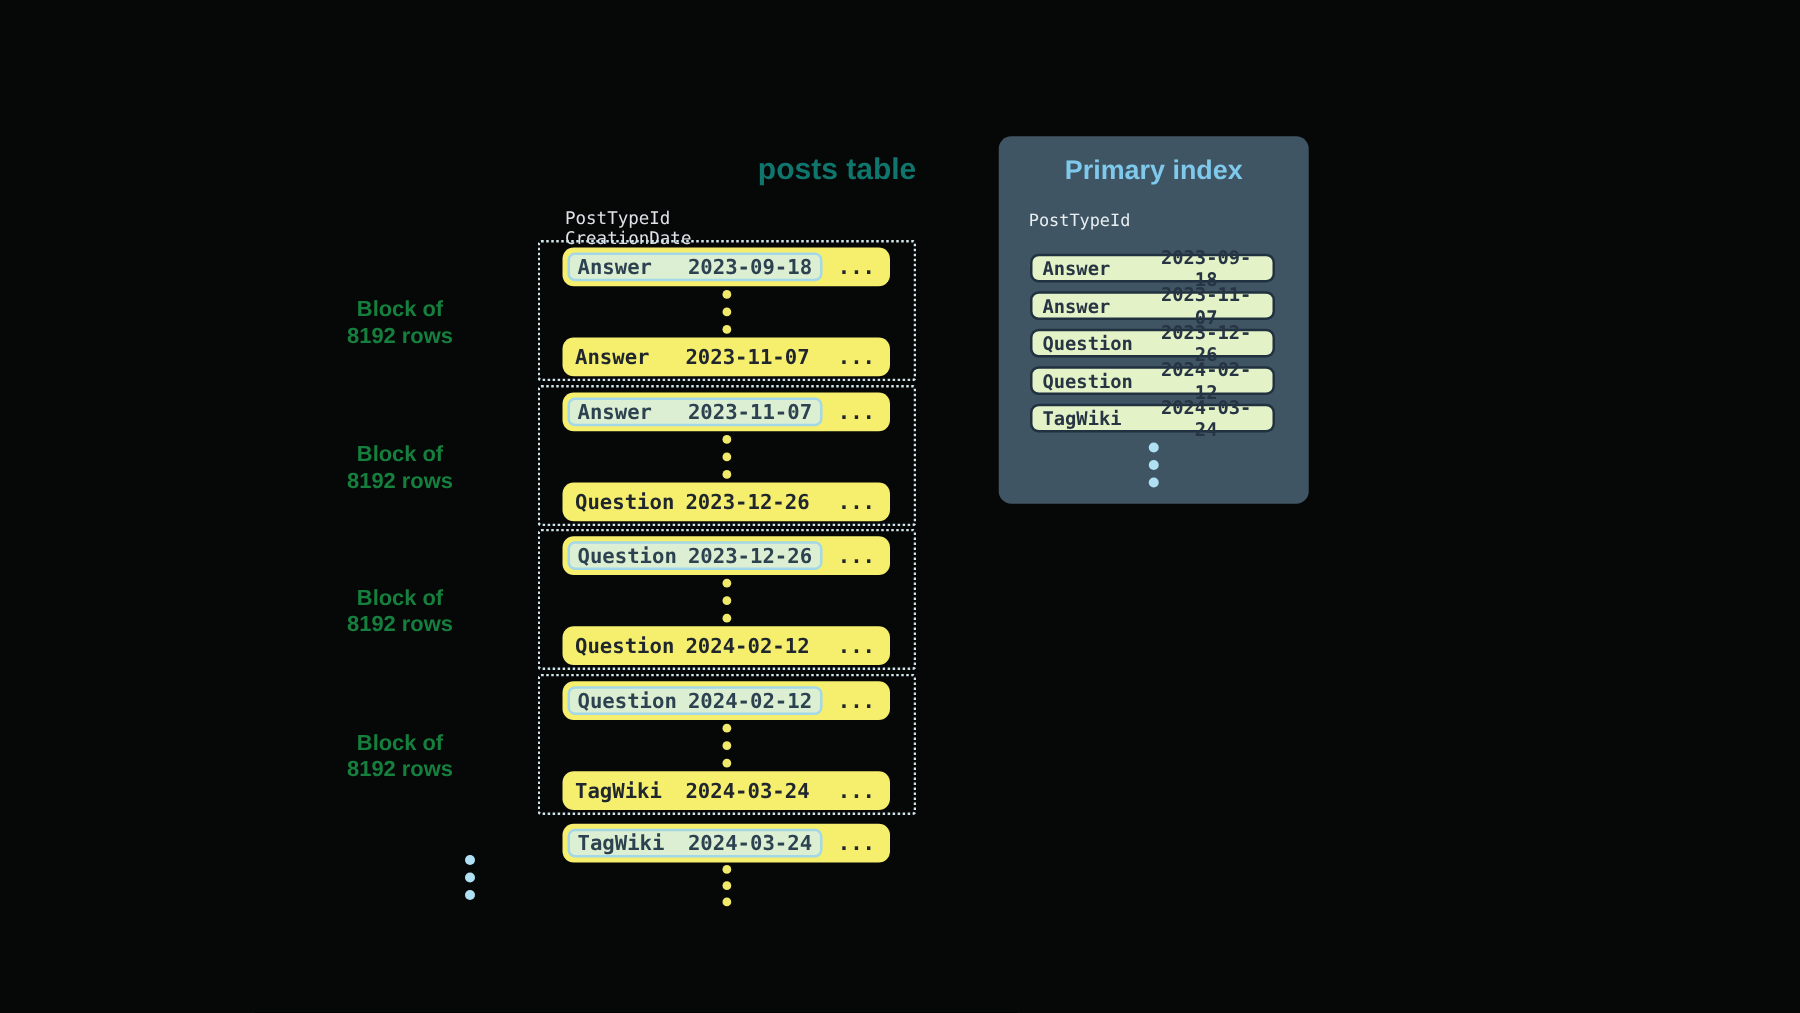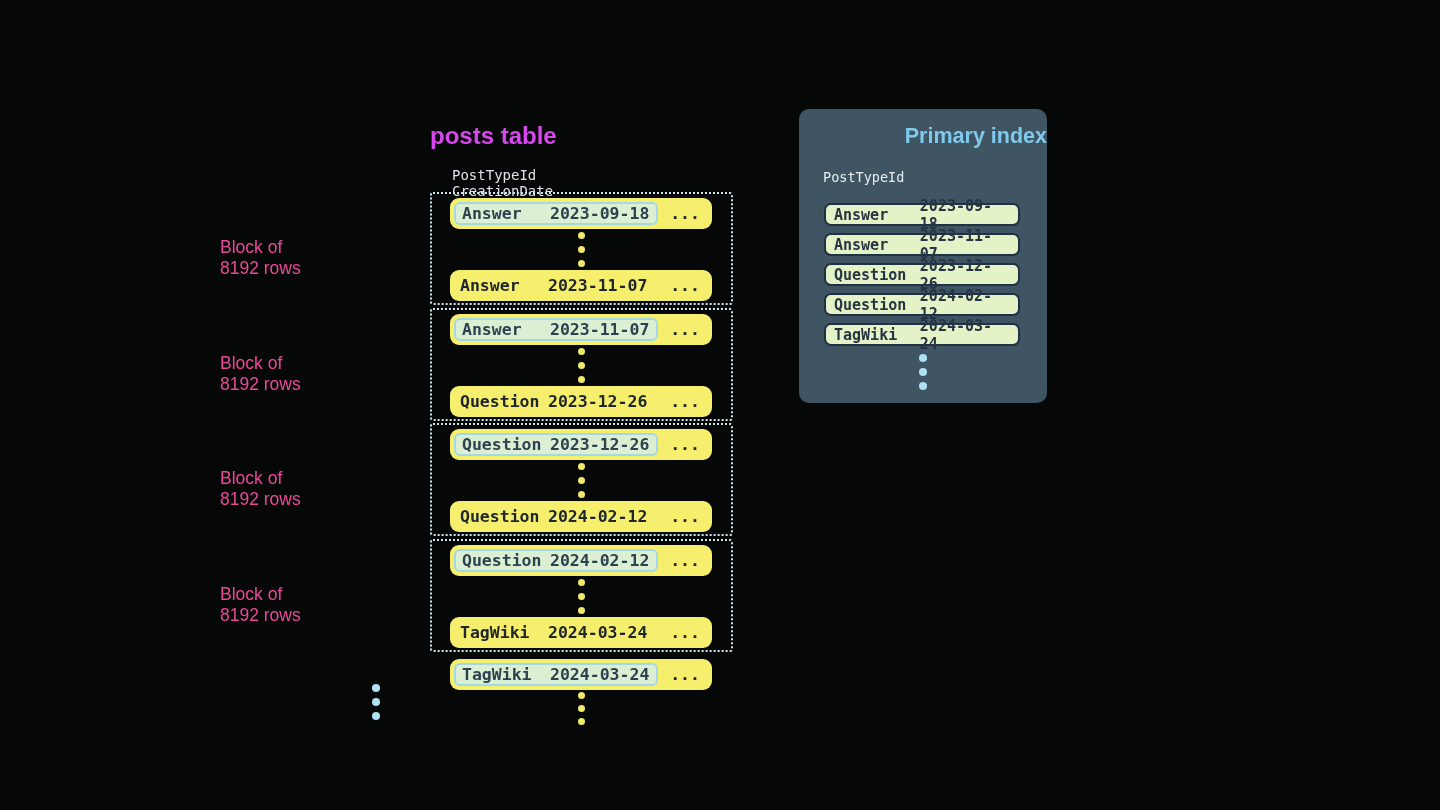--- a/index.html
+++ b/index.html
@@ -6,73 +6,73 @@
   .canvas {
     position:relative; width:1440px; height:810px; overflow:hidden;
     background:#060707;
     font-family:"Liberation Sans", sans-serif;
   }
   .mono { font-family:"DejaVu Sans Mono","Liberation Mono",monospace;flex-direction:column; }
 
   
   .pt-title {
     position:absolute; left:430px; top:122px; width:303px;
-    text-align:left; color:#d946ef; font-size:24px; font-weight:600;
+    text-align:right; color:#0f766e; font-size:24px; font-weight:600;
   }
   .pt-header {
     position:absolute; left:452px; top:167px; display:flex;
     color:#dde3e8; font-size:14px;
   }
   .pt-header .c0 { width:96px; }
   .pt-header .c1 { width:130px; }
 
   .block {
     position:absolute; left:430px; width:303px; height:113px;
     border:2px dotted #cfe4eb; border-radius:3px; box-sizing:border-box;
   }
   .b1{top:192px} .b2{top:308px} .b3{top:423px} .b4{top:539px}
 
   .block-label {
-    position:absolute; left:220px; width:200px; text-align:left;
-    color:#ec4899; font-size:17.5px; line-height:21px; font-weight:400;
+    position:absolute; left:220px; width:200px; text-align:center;
+    color:#15803d; font-size:17.5px; line-height:21px; font-weight:700;
   }
   .bl1{top:237px} .bl2{top:353px} .bl3{top:468px} .bl4{top:584px}
 
   .yrow {
     position:absolute; left:18px; width:262px; height:31px;
     background:#f6ef6e; border-radius:9px; box-sizing:border-box;
     display:flex; align-items:center;
     color:#20262e; font-size:16.5px; font-weight:bold;
   }
   .yrow.first{top:4px} .yrow.last{top:76px}
   .yrow.standalone{ position:absolute; left:450px; top:659px; }
   .yrow .cells { display:flex; align-items:center; padding-left:10px; }
   .yrow.hl .cells {
     margin-left:4px; padding:0 6px; height:23px; box-sizing:border-box;
     background:#ddefd3; border:2px solid #a2d8e8; border-radius:6px;
     color:#2d4251;
   }
-  .ctype{ width:88px; } .cdate{ width:100px; }
+  .ctype{ width:88px; } .cdate{ width:100px;text-align:center; }
   .cmore{ margin-left:auto; padding-right:12px; color:#20262e; }
 
   .vdots { position:absolute; display:flex; flex-direction:column; align-items:center; }
   .block .vdots { left:18px; width:262px; top:38px; gap:7px; }
   .dot { border-radius:50%; }
   .dot.yellow{ width:7px; height:7px; background:#f0e96a; }
   .dot.blue  { width:8px; height:8px; background:#b0e0f4; }
   .tail-dots { left:450px; width:262px; top:692px; gap:6px; }
   .left-dots { left:345px; width:62px; top:684px; gap:6px; }
 
   
   .panel {
     position:absolute; left:799px; top:109px; width:248px; height:294px;
     background:#405563; border-radius:10px;
   }
   .panel-title {
-    position:absolute; top:15px; left:0; width:100%; text-align:right;
+    position:absolute; top:15px; left:0; width:100%; text-align:center;
     color:#7fc9ec; font-size:21.5px; font-weight:600;
   }
   .panel-header {
     position:absolute; top:60px; left:24px; display:flex; gap:20px;
     color:#e8eef1; font-size:13.5px;
   }
   .irow {
     position:absolute; left:25px; width:196px; height:23px;
     background:#e4f2c7; border:2px solid #203140; border-radius:7px;
     box-sizing:border-box; display:flex; align-items:center; padding:0 8px;

